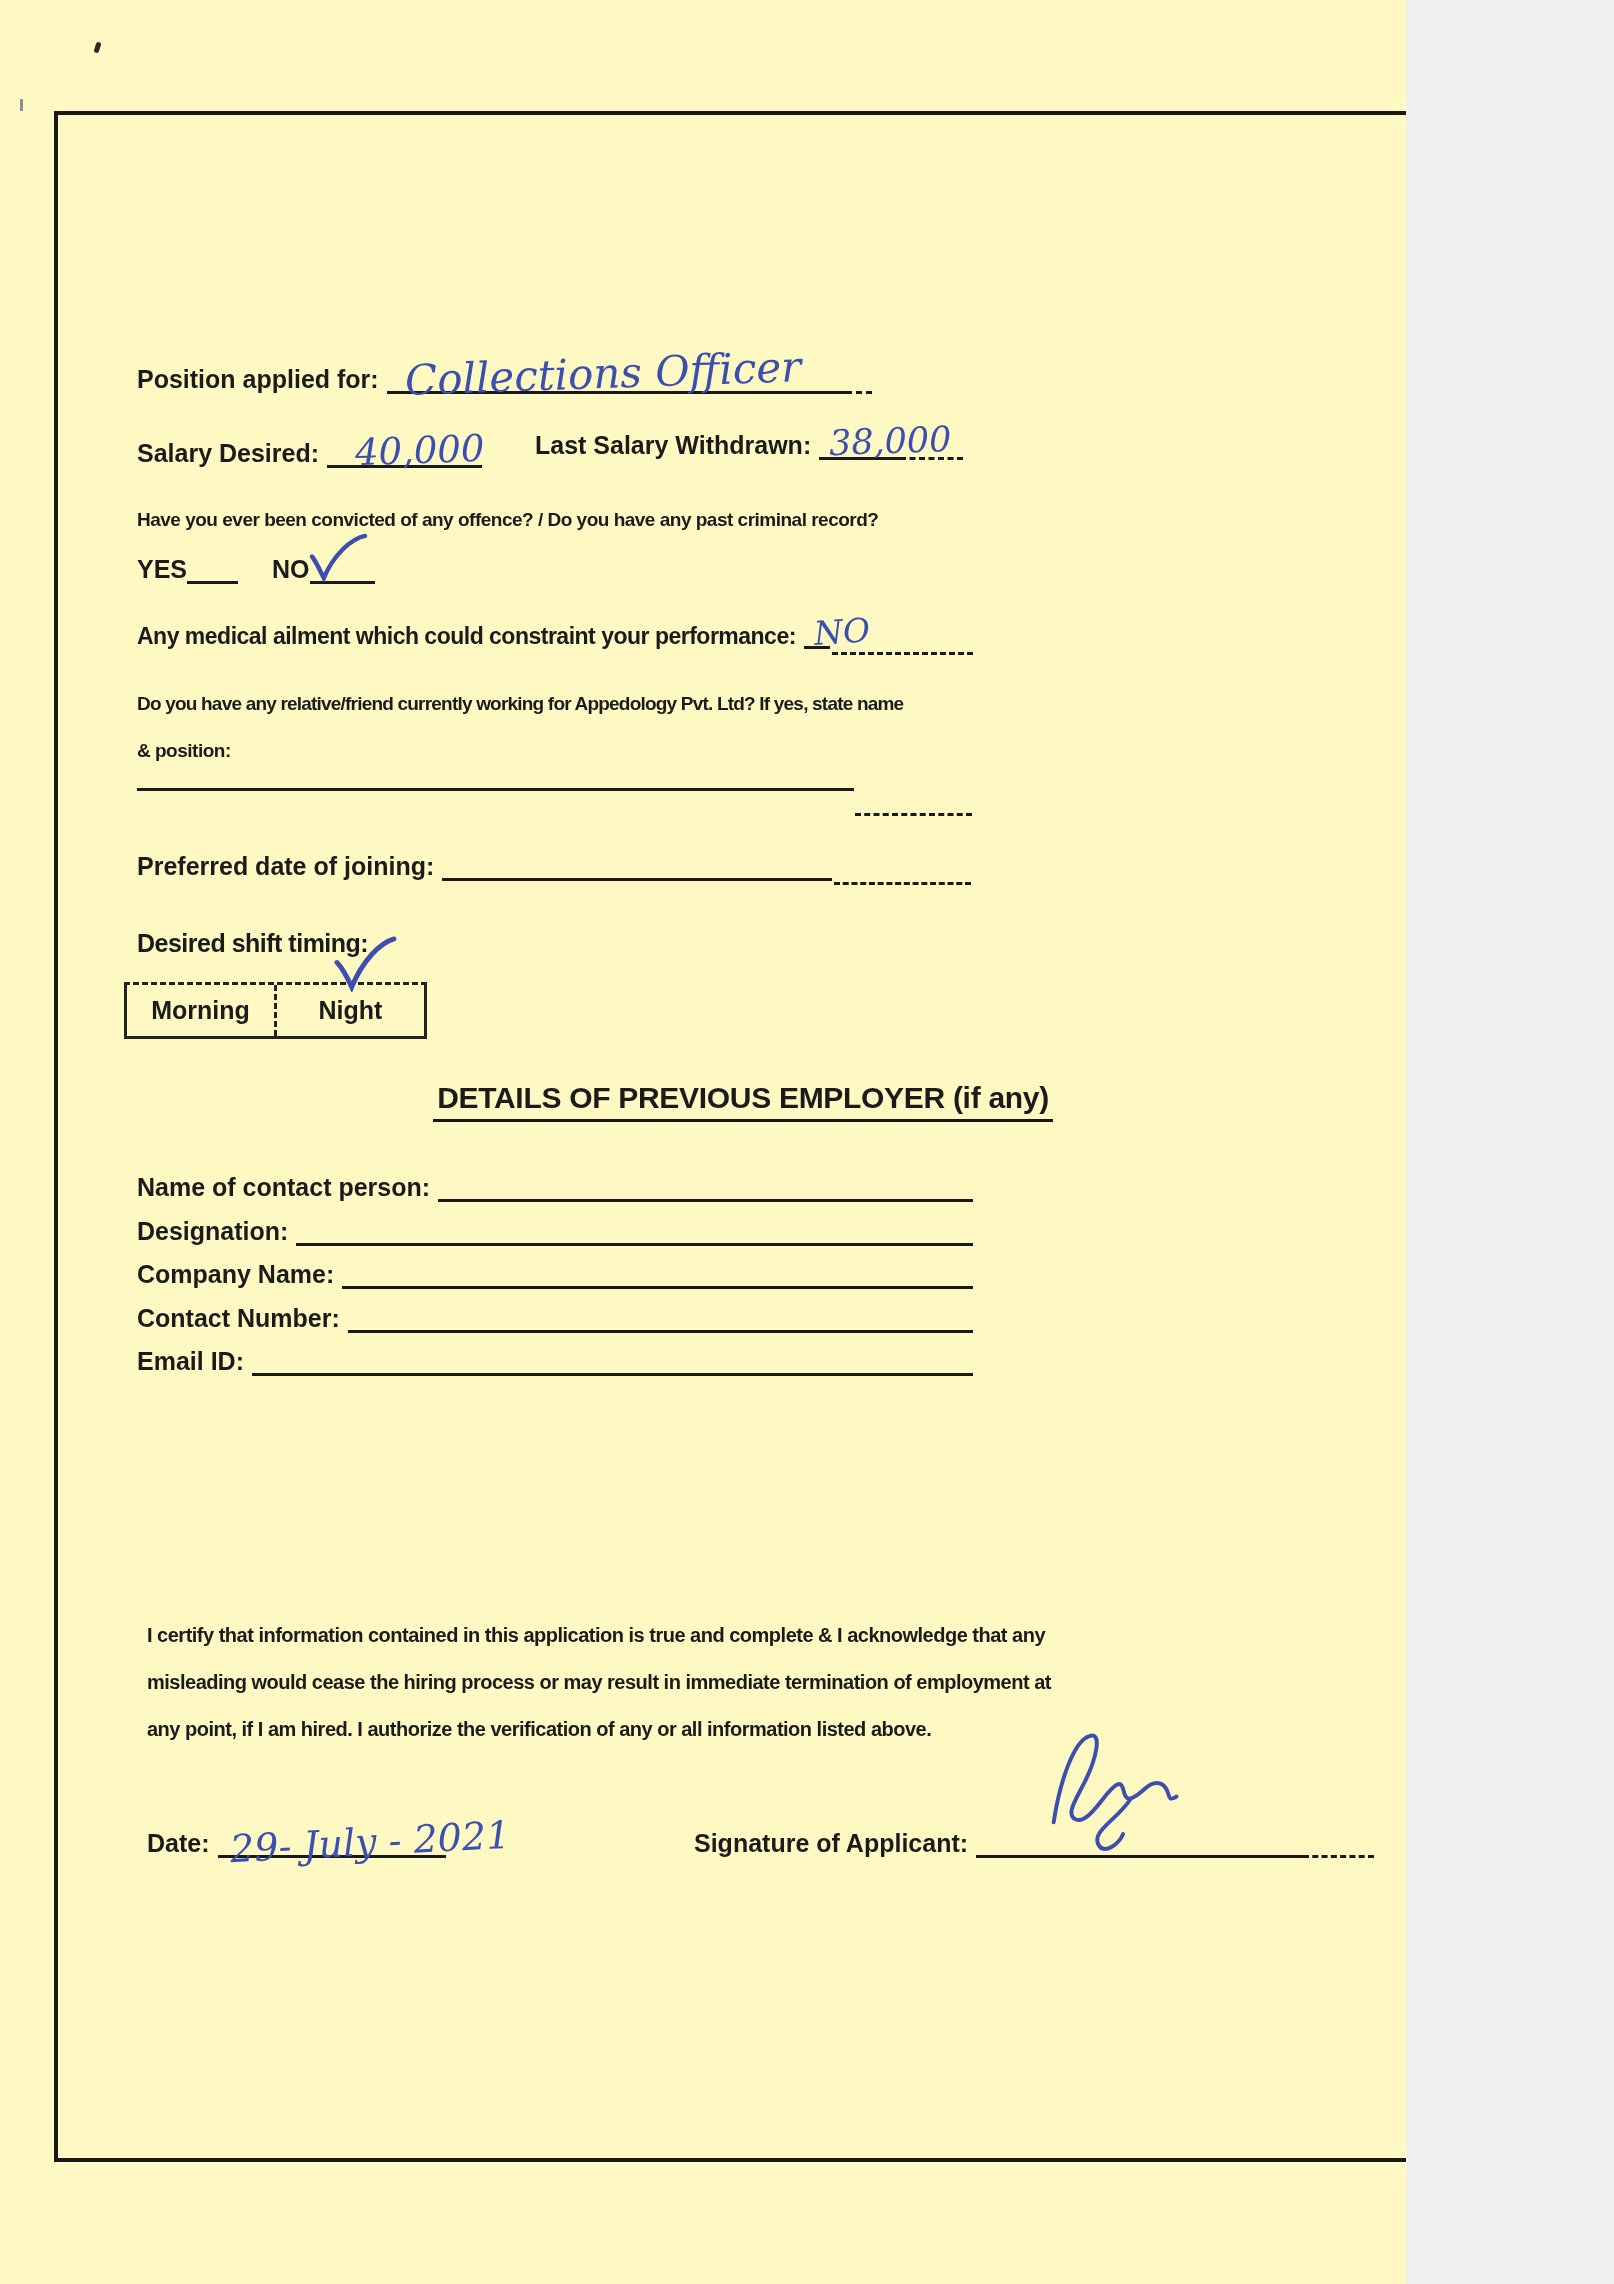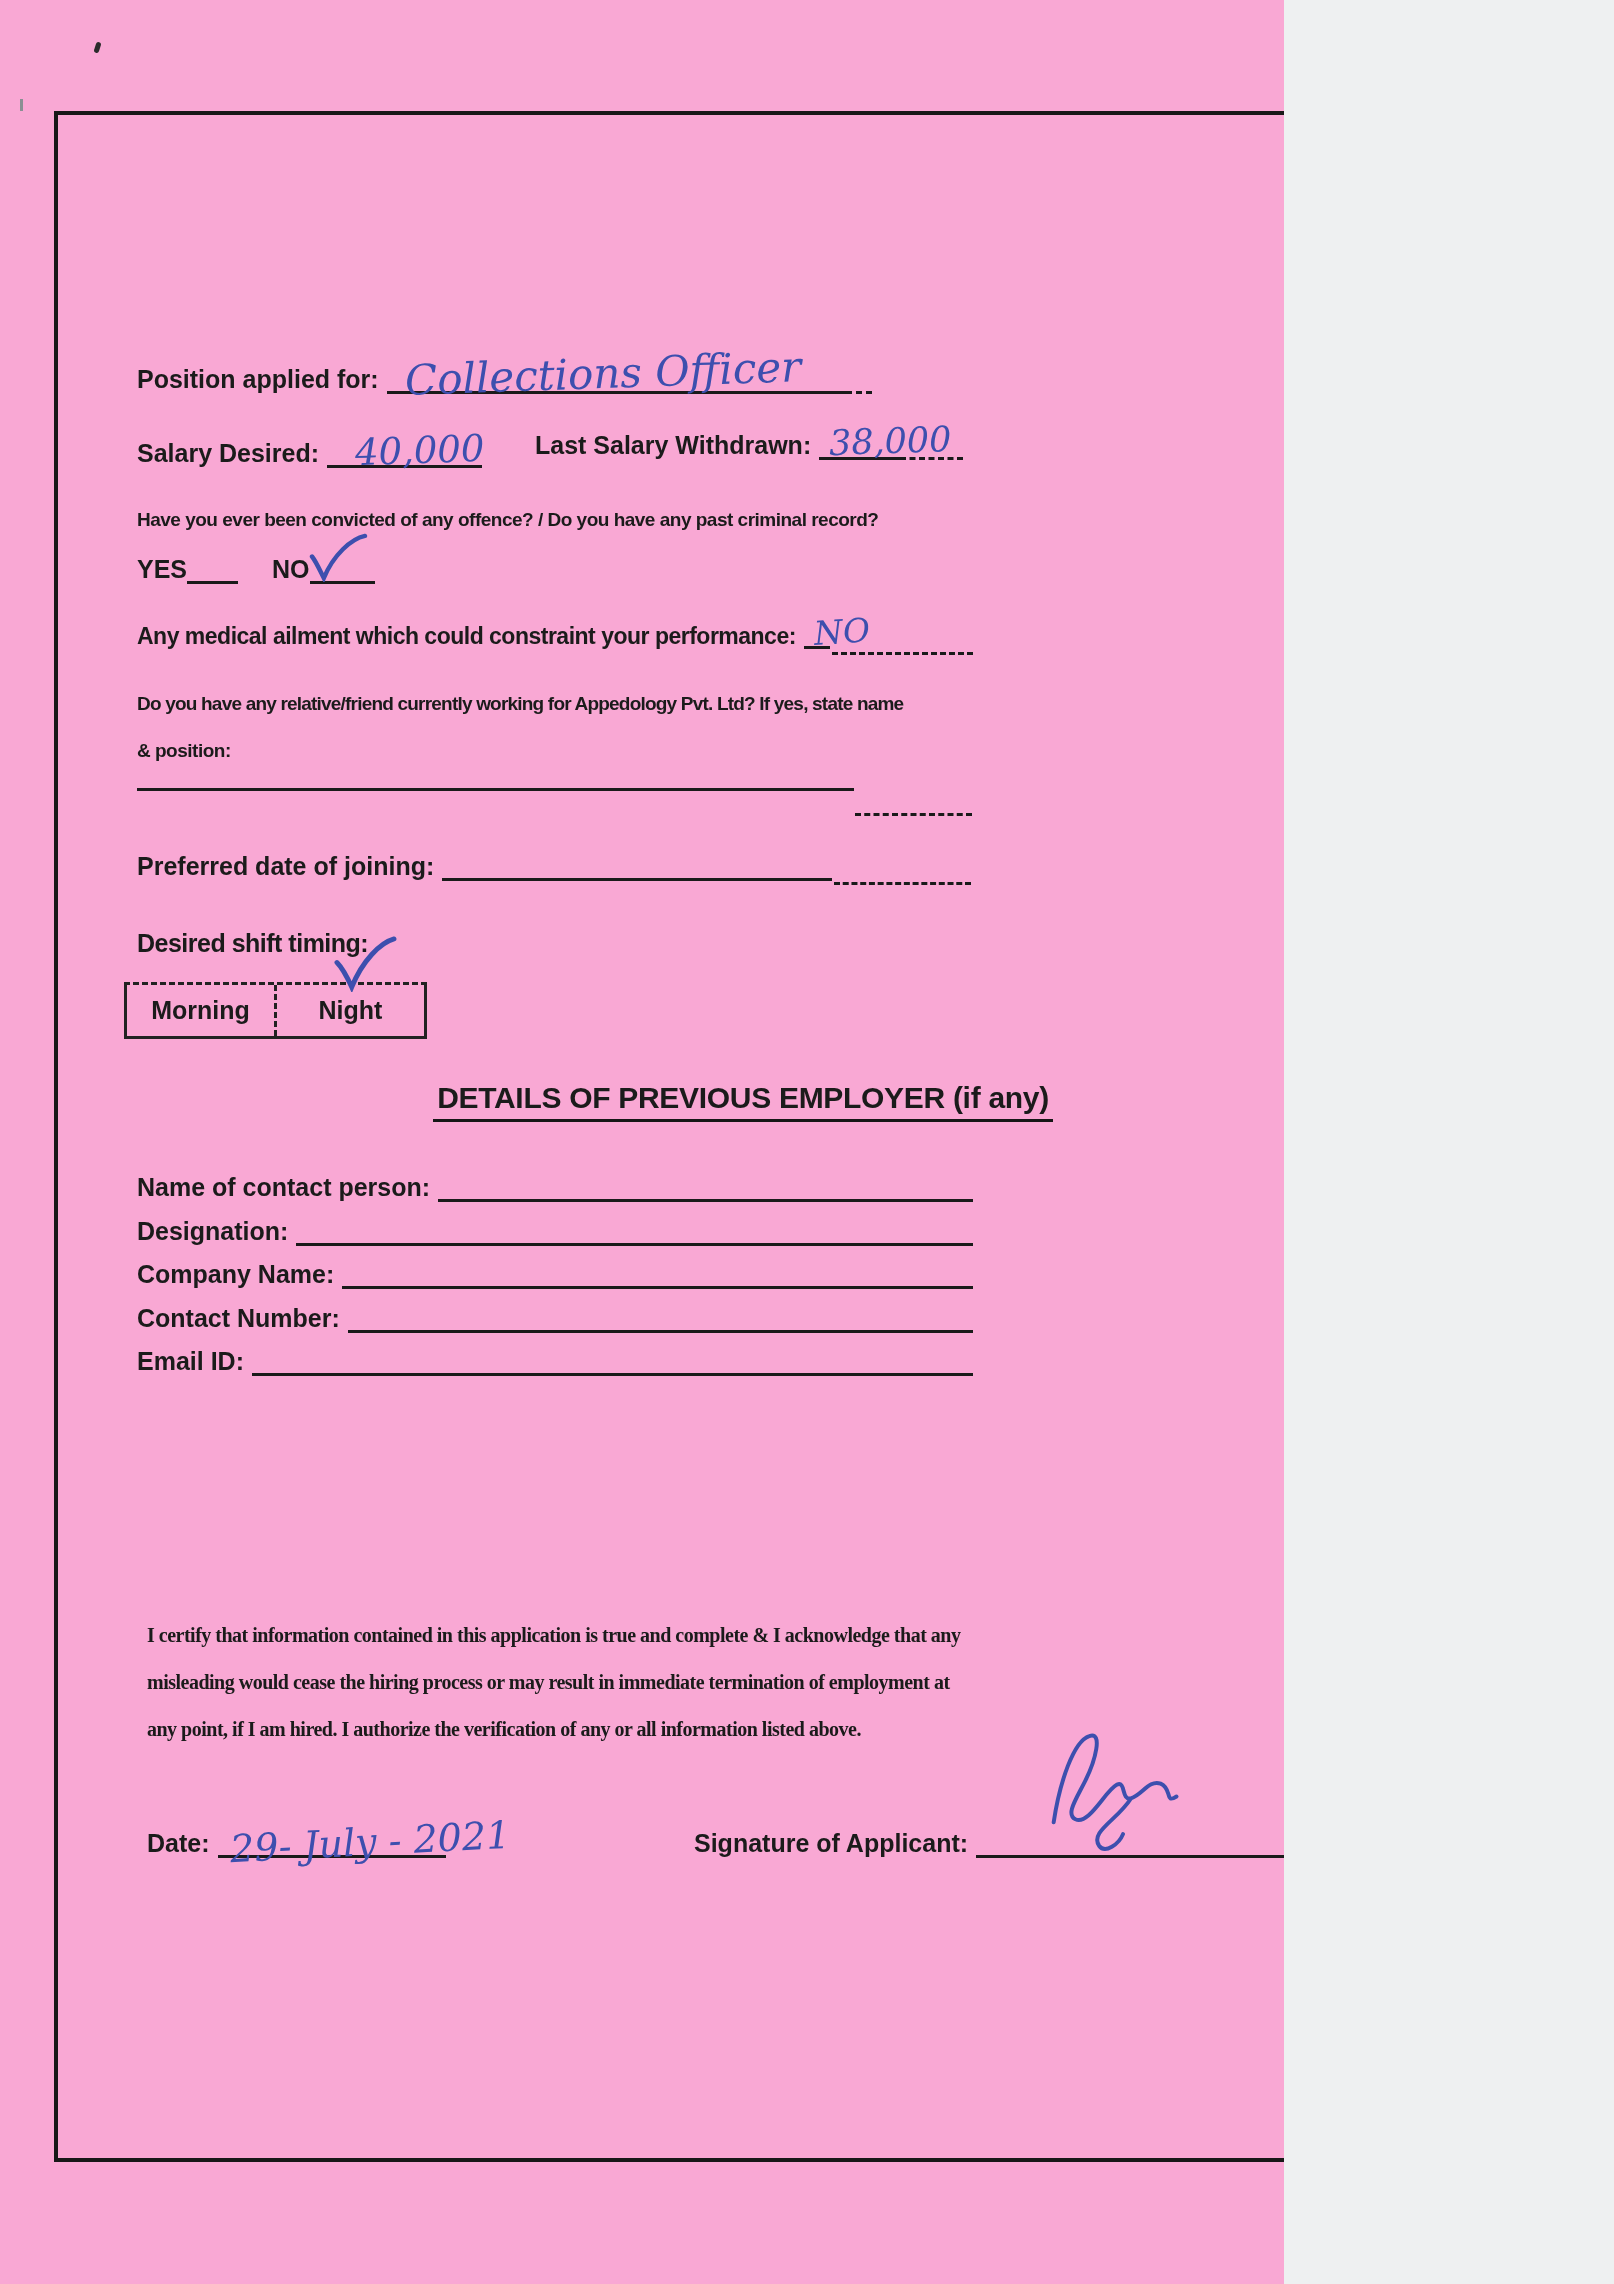--- a/index.html
+++ b/index.html
@@ -1,18 +1,18 @@
 <!DOCTYPE html>
 <html><head>
 <meta charset="utf-8">
 <style>
   html,body { margin:0; padding:0; background:#eef0f1; }
   .page {
-    position:relative; width:1284px; height:2285px;
-    background:#f9a8d4;
+    position:relative; width:1406px; height:2285px;
+    background:#fef9c3;
     font-family:"Liberation Sans", sans-serif;
     color:#1b1b1b; overflow:hidden;
   }
   .frame {
     position:absolute; left:54px; top:111px; width:1370px; height:2043px;
     border:4px solid #181818; background:transparent;
   }
   .lbl { font-weight:700; font-size:25px; white-space:nowrap; padding-right:8px; line-height:1.1; }
   .row { position:absolute; display:flex; align-items:flex-end; }
   .uline { flex:1; border-bottom:3px solid #1a1a1a; height:4px; position:relative; }
@@ -28,21 +28,21 @@
     display:inline-block; font-weight:700; font-size:30px; letter-spacing:-0.3px;
     border-bottom:3.5px solid #161616; padding:0 4px 4px 4px;
   }
   .shiftbox {
     position:absolute; left:124px; top:982px; width:297px; height:51px;
     display:flex; border:3px solid #222; border-top-style:dashed;
   }
   .shiftcell { flex:1; display:flex; align-items:center; justify-content:center;
     font-weight:700; font-size:25px; }
   .shiftcell + .shiftcell { border-left:3px dashed #222; }
-  .cert { position:absolute; left:147px; top:1624px; font-weight:700; font-size:20px; letter-spacing:-0.5px;font-family:Liberation Serif, serif; }
+  .cert { position:absolute; left:147px; top:1624px; font-weight:700; font-size:20px; letter-spacing:-0.5px; }
   .cert div { height:47px; white-space:nowrap; }
   .check-svg { position:absolute; }
   .speck { position:absolute; background:#2b2b2b; }
 </style>
 </head>
 <body>
 
 <div class="page">
 
   <div class="frame"></div>

